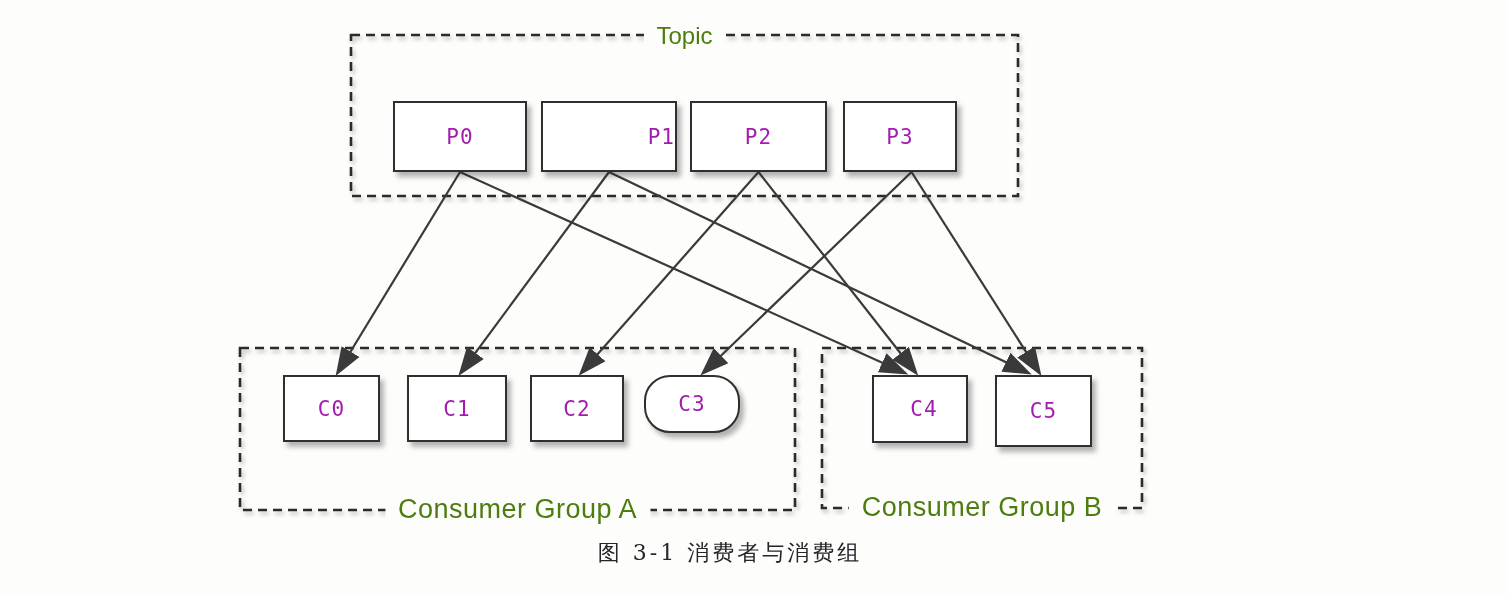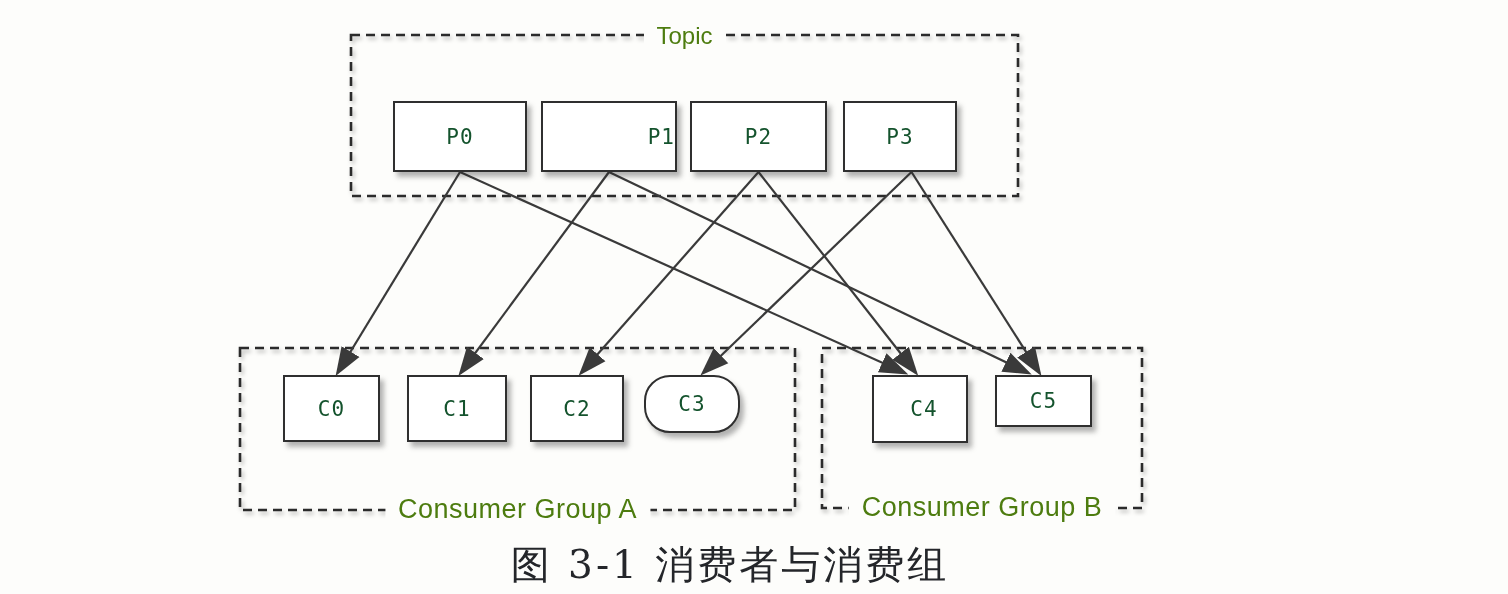--- a/index.html
+++ b/index.html
@@ -28,40 +28,40 @@
     position:absolute;z-index:2;
     background:#ffffff;
     border:2px solid #2f2f2f;
     box-shadow:4px 5px 5px rgba(40,40,40,0.35);
     display:flex;align-items:center;justify-content:center;
     box-sizing:border-box;
   }
   .node span{
     font-family:"DejaVu Sans Mono","Liberation Mono",monospace;
     font-size:21px;
-    color:#14532d;
+    color:#a21caf;
     letter-spacing:1px;
   }
   .frame-label{
     position:absolute;z-index:3;
     transform:translateX(-50%);
     background:#fdfdfb;
     padding:0 13px;
     color:#4d7c0f;
     white-space:nowrap;
     line-height:1.15;
   }
   .topic-label{font-size:24px;}
   .group-label{font-size:27px;letter-spacing:0.5px;}
   .caption{
     position:absolute;z-index:3;
     left:730px;top:538px;
     transform:translateX(-50%);
     font-family:"DejaVu Serif","Liberation Serif",serif;
-    font-size:39px;
+    font-size:22px;
     color:#24262a;
     letter-spacing:3px;
     white-space:nowrap;
   }
 </style>
 </head>
 <body>
 
 <div class="page">
   <svg id="edges-layer" width="1508" height="594" xmlns="http://www.w3.org/2000/svg">
@@ -110,16 +110,16 @@
     </div>
     <div class="node" style="left: 530px; top: 375px; width: 94px; height: 67px;">
       <span>C2</span>
     </div>
     <div class="node" style="left: 644px; top: 375px; width: 96px; height: 58px; border-radius: 26px;">
       <span>C3</span>
     </div>
     <div class="node" style="left: 872px; top: 375px; width: 96px; height: 68px; padding-left: 8px;">
       <span>C4</span>
     </div>
-    <div class="node" style="left: 995px; top: 375px; width: 97px; height: 52px;">
+    <div class="node" style="left: 995px; top: 375px; width: 97px; height: 72px;">
       <span>C5</span>
     </div>
   </div>
 
 </body></html>

